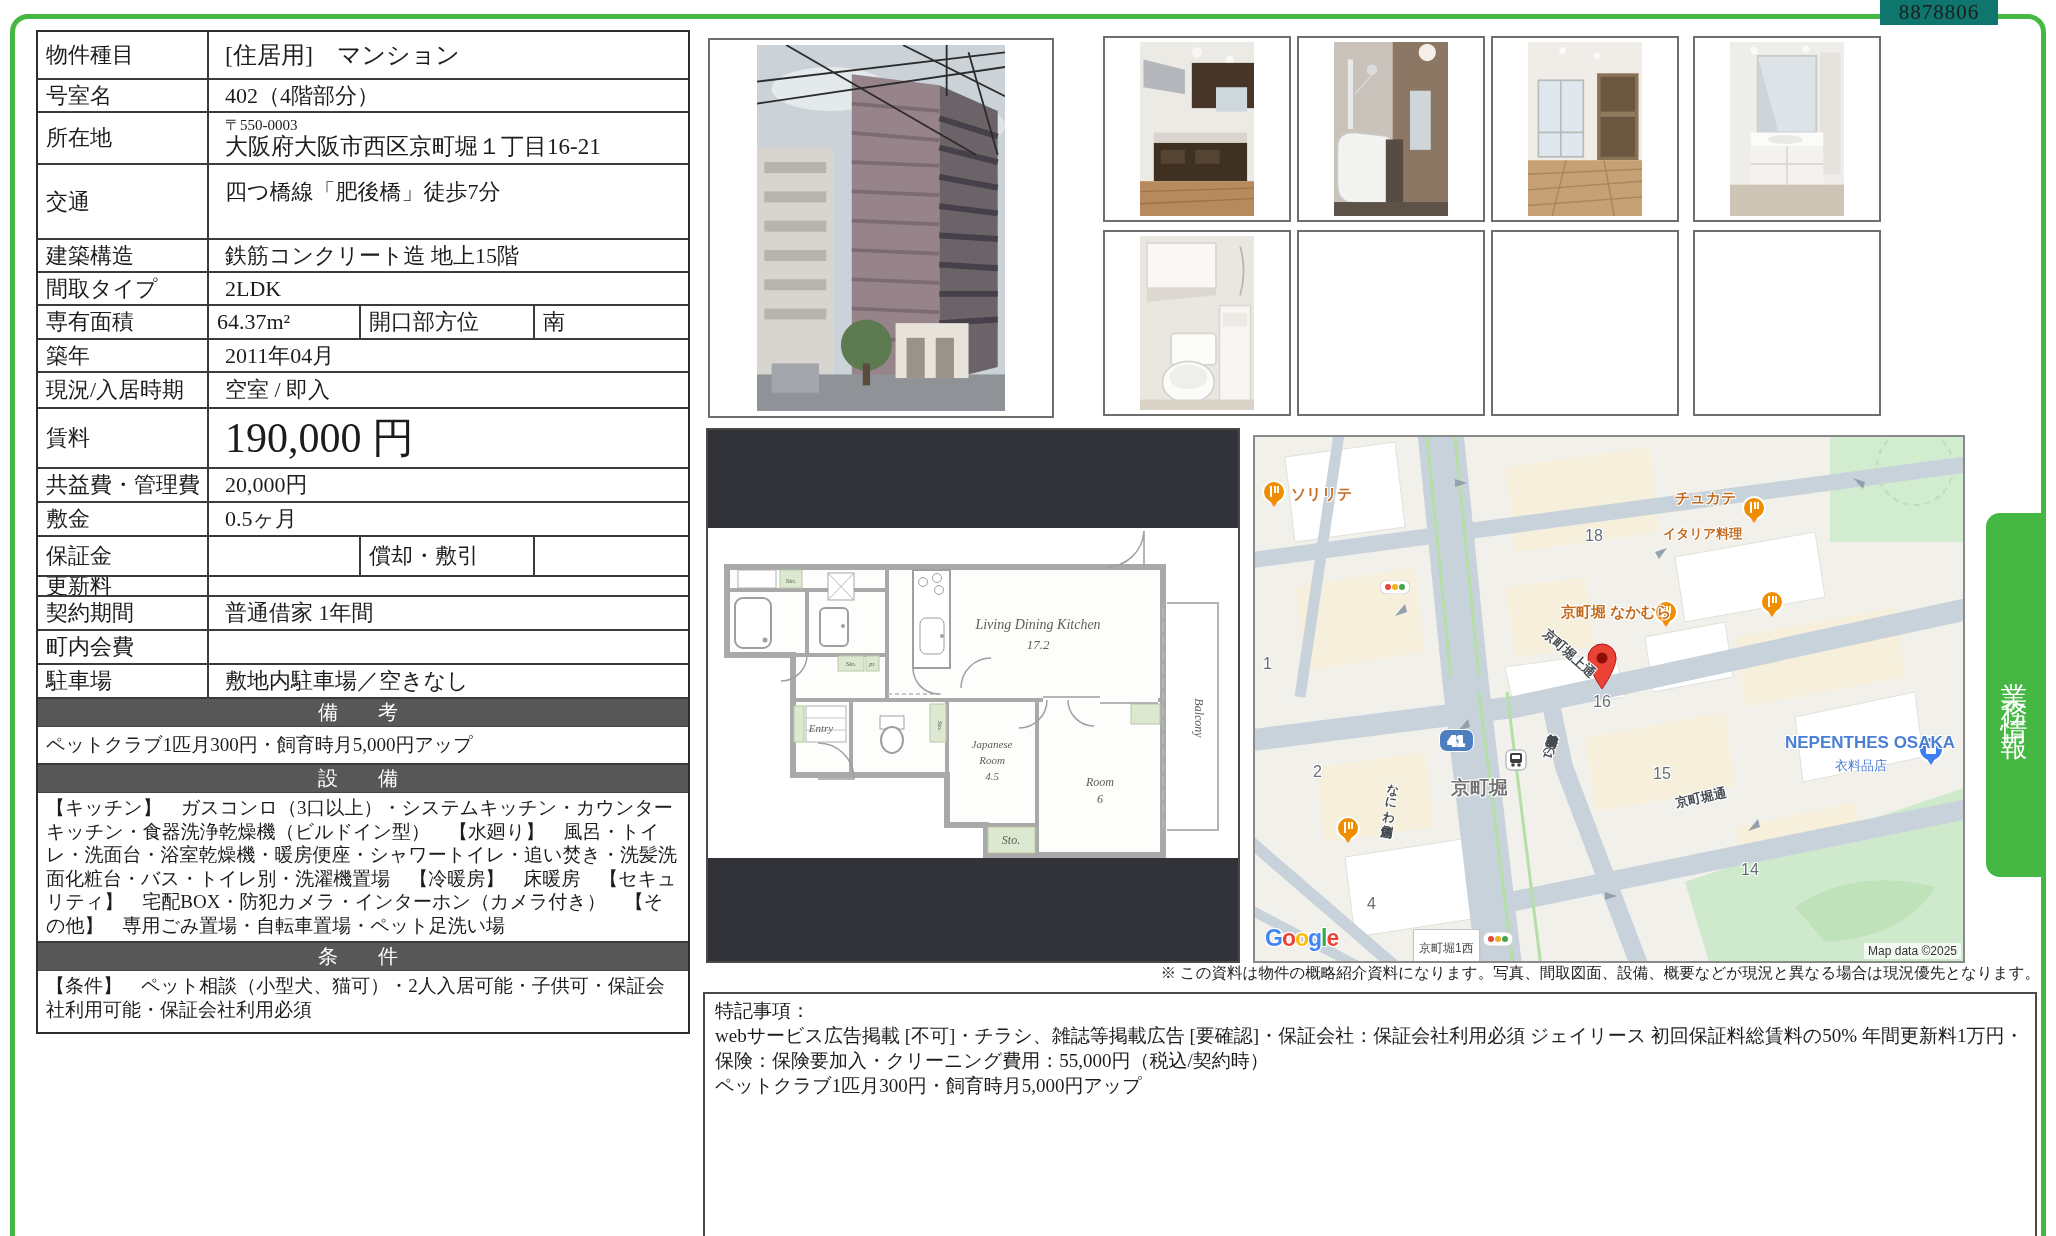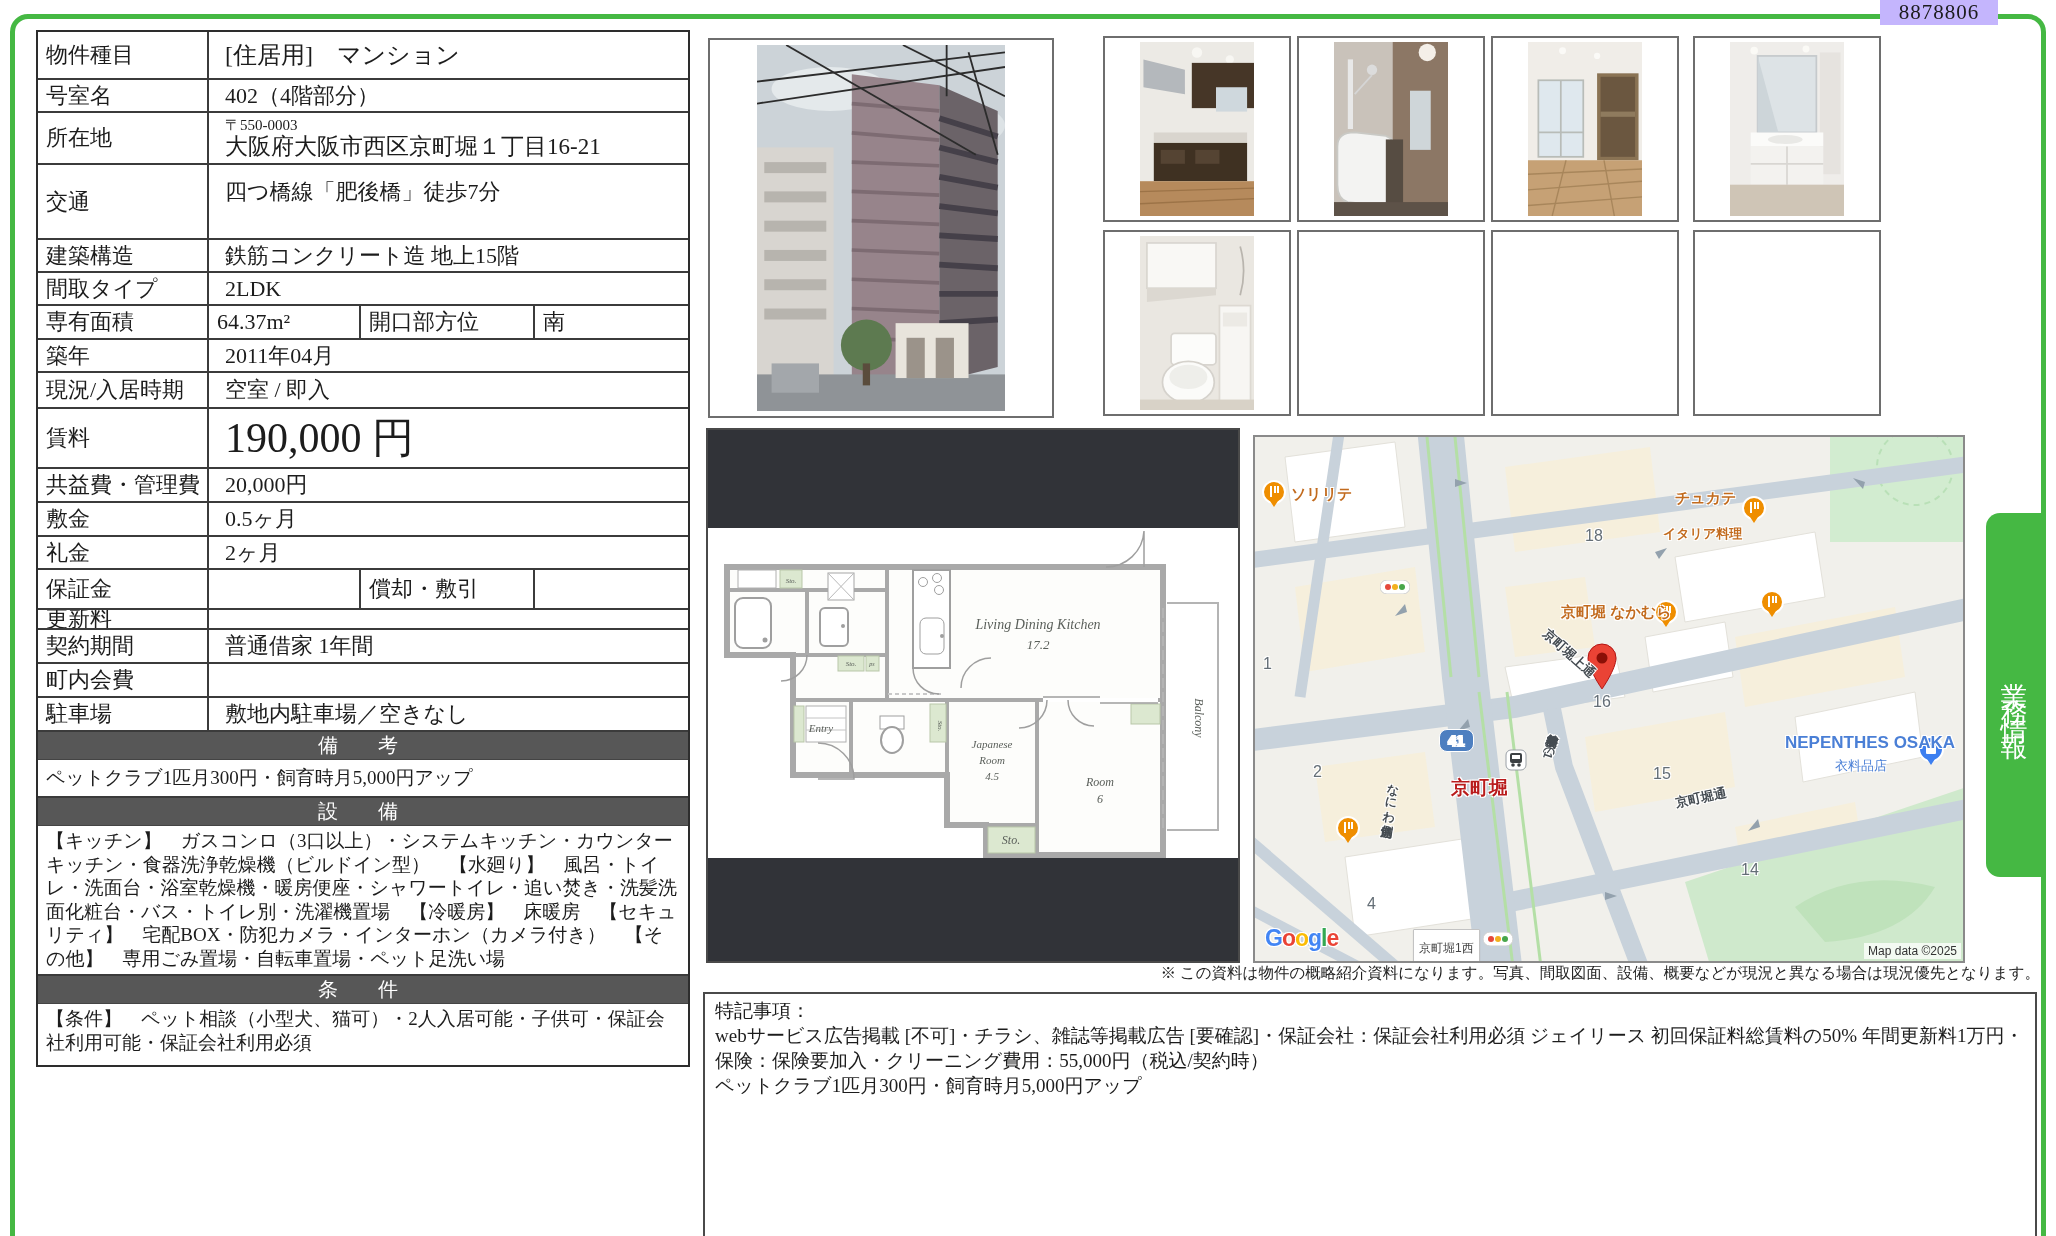--- a/index.html
+++ b/index.html
@@ -1,21 +1,21 @@
 <!DOCTYPE html>
 <html><head>
 <meta charset="utf-8">
 <style>
   html,body{margin:0;padding:0;background:#fff;}
   #page{position:relative;width:2056px;height:1236px;background:#fff;overflow:hidden;
         font-family:"Liberation Serif","DejaVu Serif",serif;color:#1c1c1c;}
   
   .frame{position:absolute;left:10px;top:14px;width:2026px;height:1400px;
          border:5px solid #45b843;border-radius:18px;}
-  .docnum{position:absolute;top:0px;left:1880px;width:118px;background:#c4b5fd;
+  .docnum{position:absolute;top:0px;left:1880px;width:118px;background:#0f766e;
           font-size:21px;text-align:center;z-index:6;letter-spacing:1px;}
   
   .ptable{position:absolute;left:36px;top:30px;width:654px;border:2px solid #2d2d2d;box-sizing:border-box;background:#fff;}
   .trow{display:flex;border-bottom:2px solid #3b3b3b;box-sizing:border-box;align-items:center;}
   .trow:last-child{border-bottom:none;}
   .tc{box-sizing:border-box;padding:0 8px;overflow:hidden;white-space:nowrap;}
   .lbl{width:171px;border-right:2px solid #3b3b3b;font-size:22px;align-self:stretch;display:flex;align-items:center;}
   .val{flex:1;font-size:22px;margin-left:8px;}
   .q2{width:152px;border-right:2px solid #3b3b3b;align-self:stretch;display:flex;align-items:center;font-size:22px;}
   .q3{width:174px;border-right:2px solid #3b3b3b;align-self:stretch;display:flex;align-items:center;font-size:22px;}
@@ -107,24 +107,20 @@
         <div class="tc lbl">賃料</div>
         <div class="tc val" style="font-size:42px">190,000 円</div>
       </div>
     <div class="trow" style="height:34px">
         <div class="tc lbl">共益費・管理費</div>
         <div class="tc val">20,000円</div>
       </div>
     <div class="trow" style="height:34px">
         <div class="tc lbl">敷金</div>
         <div class="tc val">0.5ヶ月</div>
-      </div>
-    <div class="trow" style="height:33px">
-        <div class="tc lbl">礼金</div>
-        <div class="tc val">2ヶ月</div>
       </div>
     <div class="trow" style="height:40px">
       <div class="tc lbl">保証金</div>
       <div class="tc q2"></div>
       <div class="tc q3">償却・敷引</div>
       <div class="tc q4"></div>
     </div>
     <div class="trow" style="height:20px">
         <div class="tc lbl">更新料</div>
         <div class="tc val"></div>
@@ -510,21 +506,21 @@
     <div class="ml blocknum" style="left:8px;top:218px">1</div>
     <div class="ml blocknum" style="left:58px;top:326px">2</div>
     <div class="ml blocknum" style="left:338px;top:256px">16</div>
     <div class="ml blocknum" style="left:398px;top:328px">15</div>
     <div class="ml blocknum" style="left:486px;top:424px">14</div>
     <div class="ml blocknum" style="left:112px;top:458px">4</div>
     <div class="ml roadlbl" style="left:296px;top:188px;transform:rotate(42deg);transform-origin:left top">京町堀上通</div>
     <div class="ml roadlbl vert" style="left:288px;top:288px;transform:rotate(17deg);font-size:12px">常安橋筋線その1</div>
     <div class="ml roadlbl vert" style="left:128px;top:338px;transform:rotate(8deg);font-size:12px">なにわ筋側道</div>
     <div class="ml roadlbl" style="left:420px;top:352px;transform:rotate(-12deg)">京町堀通</div>
-    <div class="ml" style="left:196px;top:338px;color:#b91c1c;font-size:19px;font-weight:bold">京町堀</div>
+    <div class="ml" style="left:196px;top:338px;color:#737373;font-size:19px;font-weight:bold">京町堀</div>
     <div class="ml" style="left:530px;top:296px;color:#4a7fd6;font-size:17px;font-weight:bold">NEPENTHES OSAKA</div>
     <div class="ml" style="left:580px;top:320px;color:#4a7fd6;font-size:13px">衣料品店</div>
     <div class="mapchip" style="left:158px;top:492px">京町堀1西</div>
     
     <div class="ml" style="left:10px;top:488px">
       <span class="gword" style="color:#4285F4">G</span><span class="gword" style="color:#EA4335">o</span><span class="gword" style="color:#FBBC05">o</span><span class="gword" style="color:#4285F4">g</span><span class="gword" style="color:#34A853">l</span><span class="gword" style="color:#EA4335">e</span>
     </div>
     <div class="mapdata" style="right:2px;bottom:2px">Map data ©2025</div>
   </div>
 

